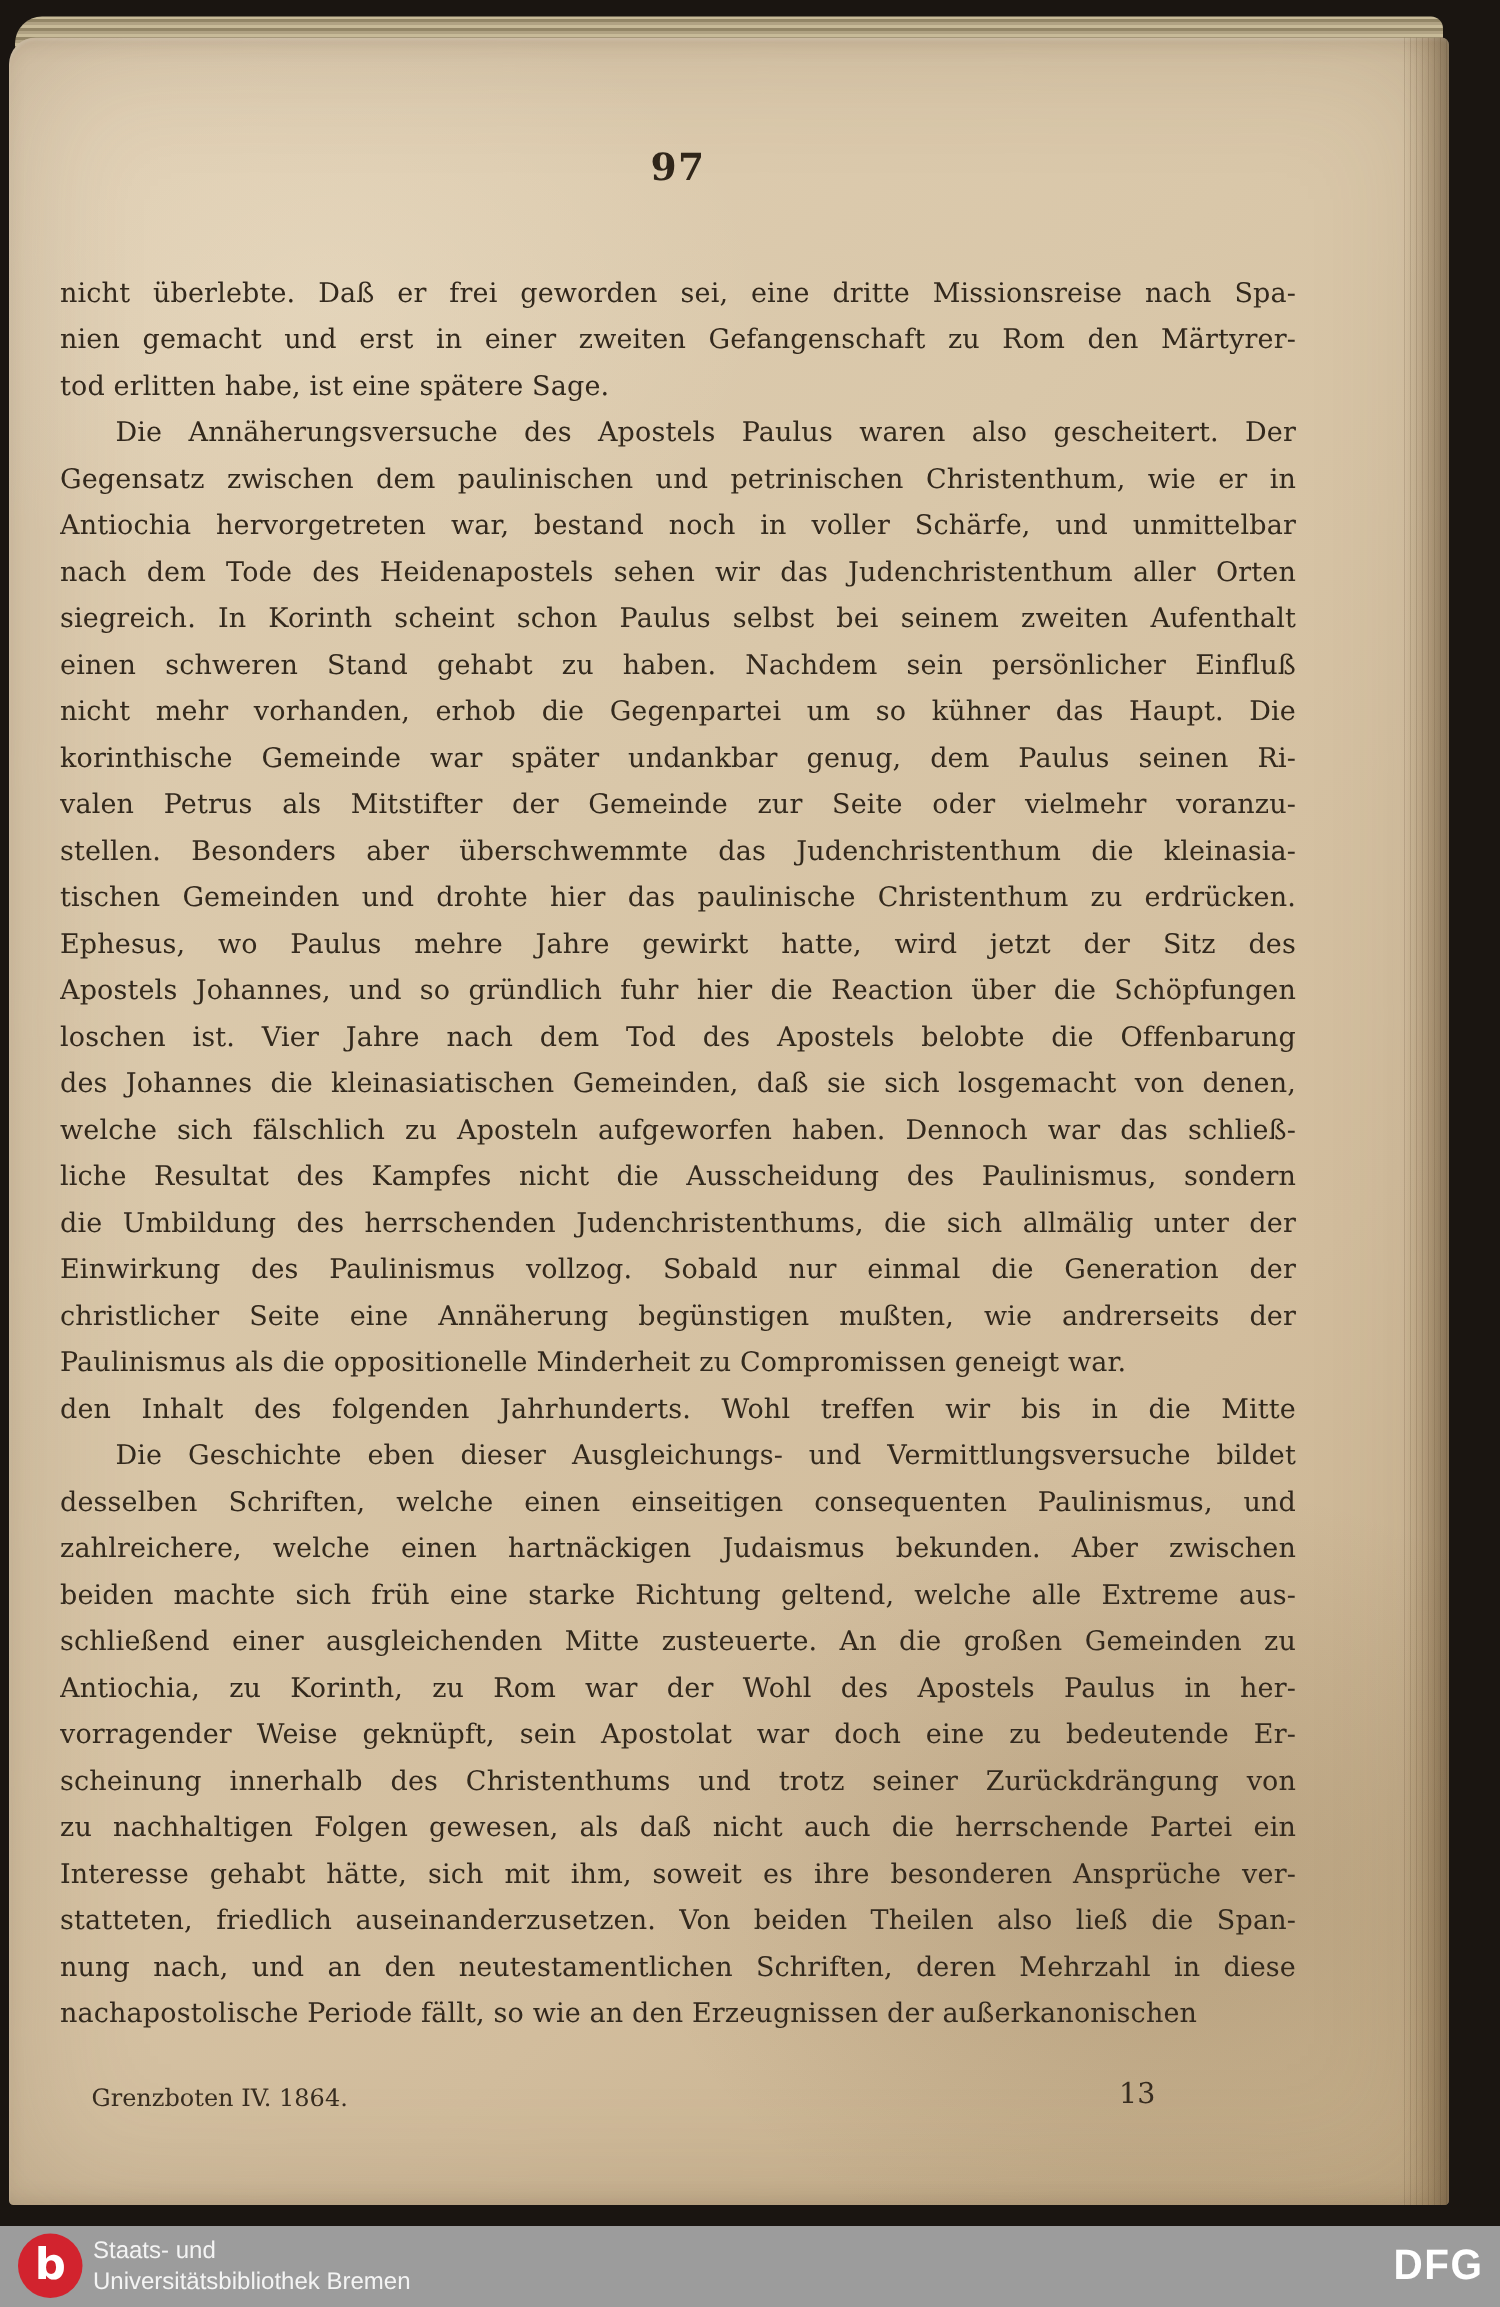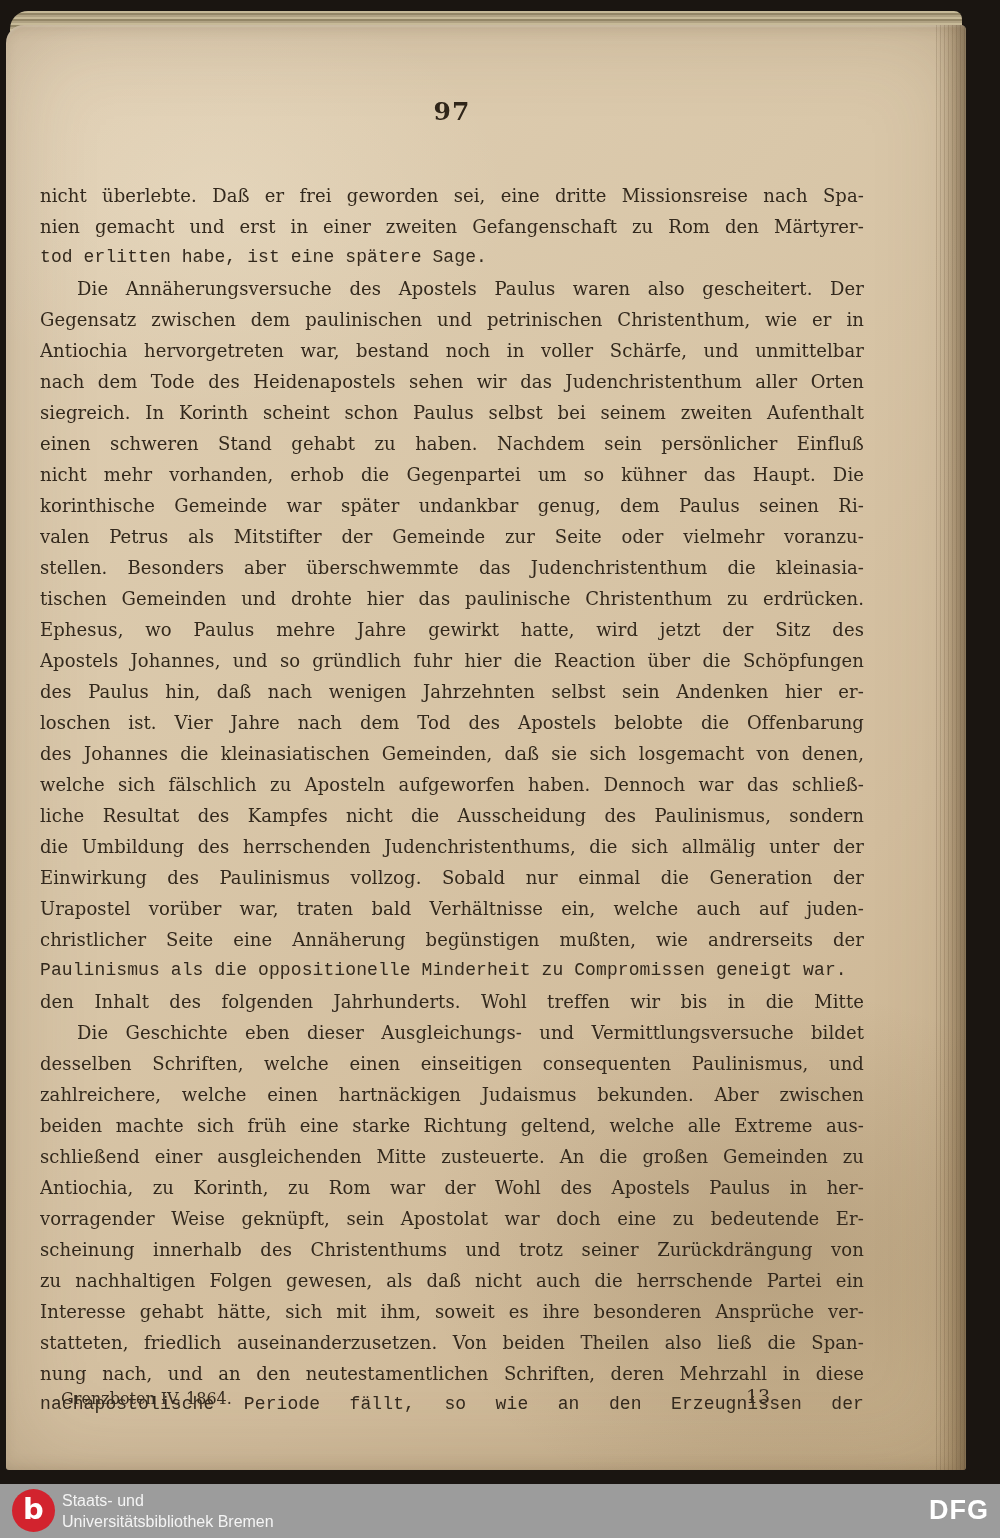--- a/index.html
+++ b/index.html
@@ -46,21 +46,21 @@
     position:absolute; top:111px; left:34px; width:824px;
     color:#33291d; font-size:18px; line-height:31px;
     letter-spacing:0.1px;
     margin-top:44px;
   }
   .paragraph { margin:0; }
   .text-line {
     height:31px; overflow:hidden;
     text-align:justify; text-align-last:justify;
   }
-  .text-line.last { text-align-last:left;font-family:Liberation Mono, monospace; }
+  .text-line.last { text-align-last:left; }
   .paragraph.indent .text-line.first { text-indent:37px; }
   .footer-line {
     position:absolute; top:1360px; left:34px; width:824px; height:30px;
     color:#372c1f;
   }
   .footer-sig { position:absolute; left:21px; top:4px; font-size:16px; }
   .footer-num { position:absolute; left:706px; top:0; font-size:19px; }
   
   .banner {
     position:absolute; left:0; bottom:0; width:1000px; height:54px;
@@ -111,28 +111,26 @@
           <div class="text-line">nach dem Tode des Heidenapostels sehen wir das Judenchristenthum aller Orten</div>
           <div class="text-line">siegreich.  In Korinth scheint schon Paulus selbst bei seinem zweiten Aufenthalt</div>
           <div class="text-line">einen schweren Stand gehabt zu haben.  Nachdem sein persönlicher Einfluß</div>
           <div class="text-line">nicht mehr vorhanden, erhob die Gegenpartei um so kühner das Haupt.  Die</div>
           <div class="text-line">korinthische Gemeinde war später undankbar genug, dem Paulus seinen Ri-</div>
           <div class="text-line">valen Petrus als Mitstifter der Gemeinde zur Seite oder vielmehr voranzu-</div>
           <div class="text-line">stellen.  Besonders aber überschwemmte das Judenchristenthum die kleinasia-</div>
           <div class="text-line">tischen Gemeinden und drohte hier das paulinische Christenthum zu erdrücken.</div>
           <div class="text-line">Ephesus, wo Paulus mehre Jahre gewirkt hatte, wird jetzt der Sitz des</div>
           <div class="text-line">Apostels Johannes, und so gründlich fuhr hier die Reaction über die Schöpfungen</div>
-          <div class="text-line">des Paulus hin, daß nach wenigen Jahrzehnten selbst sein Andenken hier er-</div>
           <div class="text-line">loschen ist.  Vier Jahre nach dem Tod des Apostels belobte die Offenbarung</div>
           <div class="text-line">des Johannes die kleinasiatischen Gemeinden, daß sie sich losgemacht von denen,</div>
           <div class="text-line">welche sich fälschlich zu Aposteln aufgeworfen haben.  Dennoch war das schließ-</div>
           <div class="text-line">liche Resultat des Kampfes nicht die Ausscheidung des Paulinismus, sondern</div>
           <div class="text-line">die Umbildung des herrschenden Judenchristenthums, die sich allmälig unter der</div>
           <div class="text-line">Einwirkung des Paulinismus vollzog.  Sobald nur einmal die Generation der</div>
-          <div class="text-line">Urapostel vorüber war, traten bald Verhältnisse ein, welche auch auf juden-</div>
           <div class="text-line">christlicher Seite eine Annäherung begünstigen mußten, wie andrerseits der</div>
           <div class="text-line last">Paulinismus als die oppositionelle Minderheit zu Compromissen geneigt war.</div>
         </div>
         <div class="paragraph indent">
           <div class="text-line">den Inhalt des folgenden Jahrhunderts.  Wohl treffen wir bis in die Mitte</div>
           <div class="text-line first">Die Geschichte eben dieser Ausgleichungs- und Vermittlungsversuche bildet</div>
           <div class="text-line">desselben Schriften, welche einen einseitigen consequenten Paulinismus, und</div>
           <div class="text-line">zahlreichere, welche einen hartnäckigen Judaismus bekunden.  Aber zwischen</div>
           <div class="text-line">beiden machte sich früh eine starke Richtung geltend, welche alle Extreme aus-</div>
           <div class="text-line">schließend einer ausgleichenden Mitte zusteuerte.  An die großen Gemeinden zu</div>

